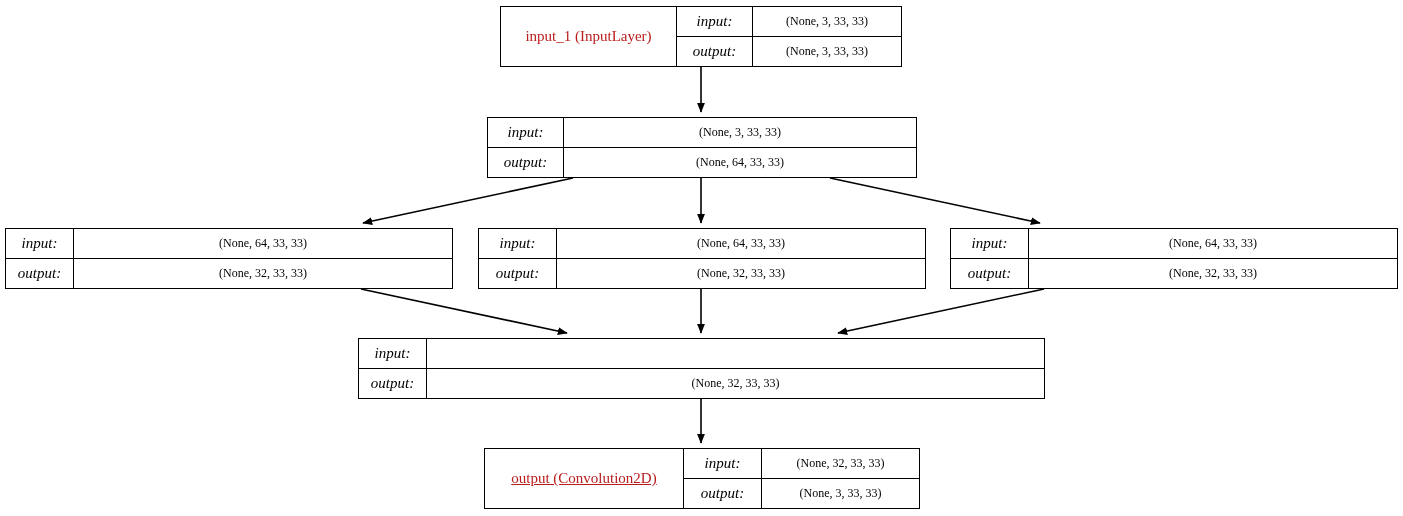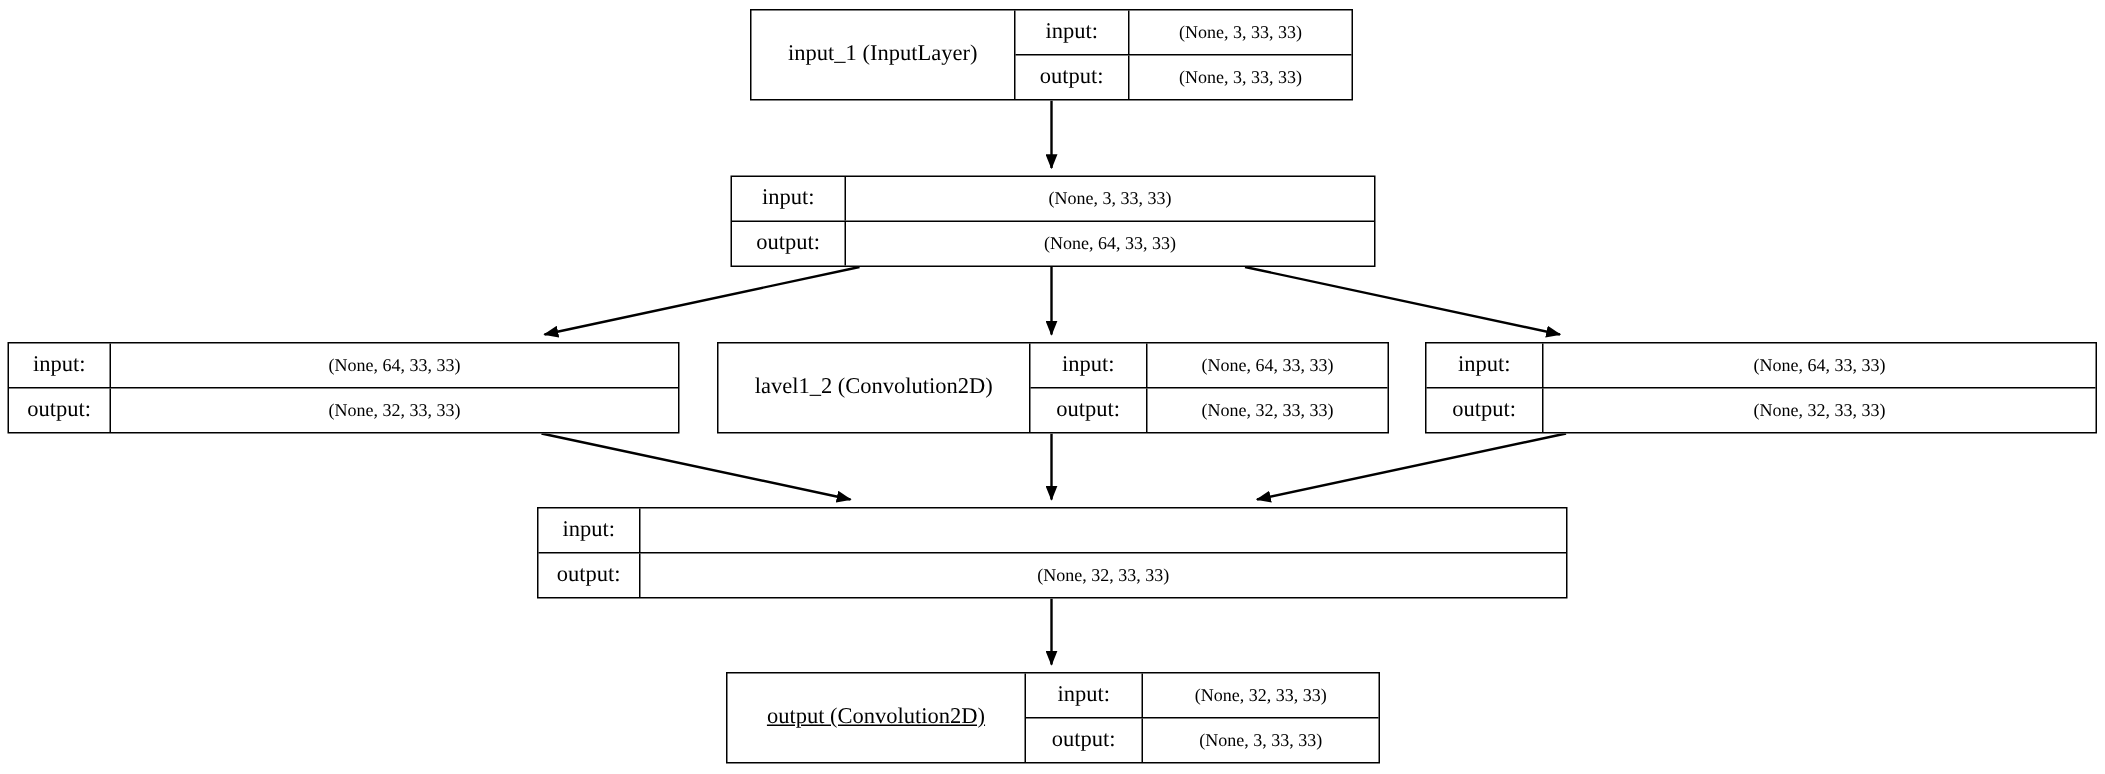--- a/index.html
+++ b/index.html
@@ -33,21 +33,21 @@
     align-items: stretch;
     z-index: 2;
   }
   .node-name {
     display: flex;
     align-items: center;
     justify-content: center;
     box-sizing: border-box;
     border-right: 1px solid #000000;
     font-size: 15px;
-    color: #000000;
+    color: #b91c1c;
     white-space: nowrap;
     padding: 0 8px;
   }
   .node-rows {
     display: flex;
     flex-direction: column;
     flex: 1 1 auto;
     box-sizing: border-box;
   }
   .node-row {
@@ -62,20 +62,21 @@
   }
   .row-label {
     display: flex;
     align-items: center;
     justify-content: center;
     box-sizing: border-box;
     border-right: 1px solid #000000;
     font-size: 15px;
     color: #000000;
     white-space: nowrap;
+    font-style: italic;
   }
   .row-shape {
     display: flex;
     align-items: center;
     justify-content: center;
     box-sizing: border-box;
     flex: 1 1 auto;
     font-size: 12px;
     color: #000000;
     white-space: nowrap;
@@ -189,21 +190,20 @@
         <div class="row-shape">(None, 64, 33, 33)</div>
       </div>
       <div class="node-row">
         <div class="row-label">output:</div>
         <div class="row-shape">(None, 32, 33, 33)</div>
       </div>
     </div>
   </div>
 
   <div class="node" id="node-lavel1_2">
-    <div class="node-name">lavel1_2 (Convolution2D)</div>
     <div class="node-rows">
       <div class="node-row first">
         <div class="row-label">input:</div>
         <div class="row-shape">(None, 64, 33, 33)</div>
       </div>
       <div class="node-row">
         <div class="row-label">output:</div>
         <div class="row-shape">(None, 32, 33, 33)</div>
       </div>
     </div>

